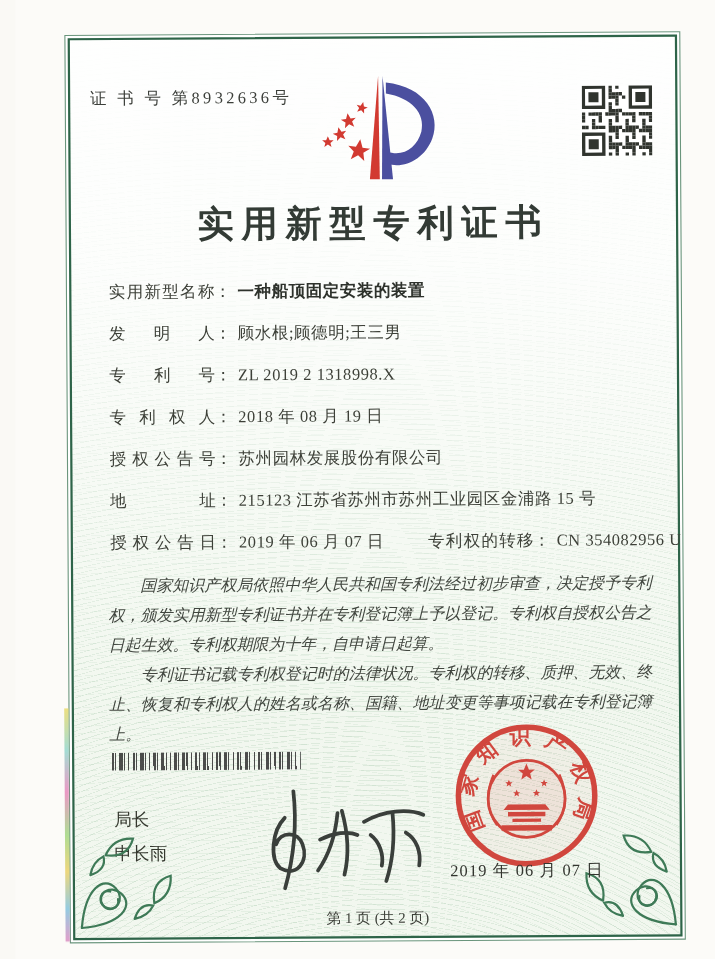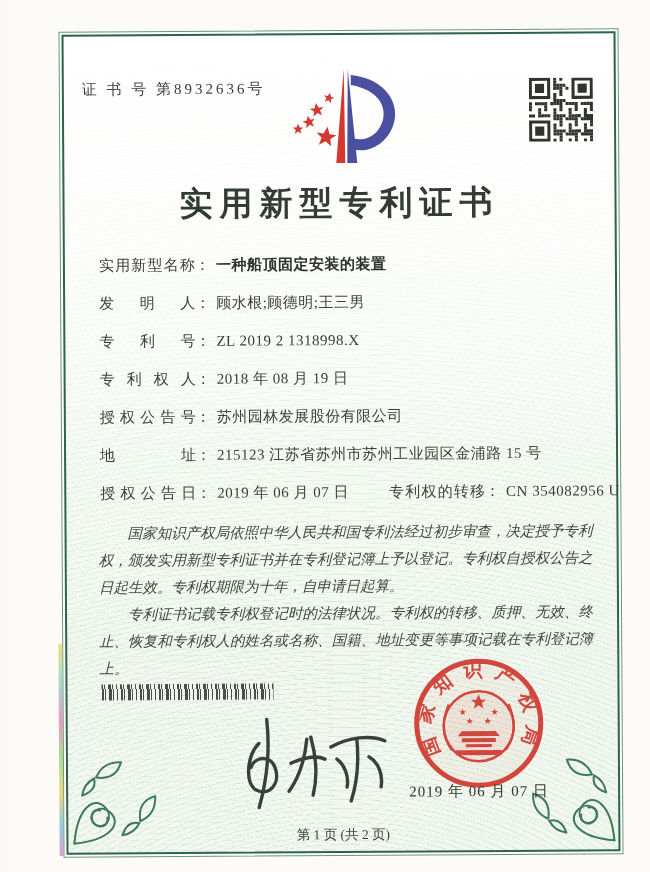--- a/index.html
+++ b/index.html
@@ -259,20 +259,24 @@
       </div>
     </div>
 
     <div class="paras">
       <p>国家知识产权局依照中华人民共和国专利法经过初步审查，决定授予专利权，颁发实用新型专利证书并在专利登记簿上予以登记。专利权自授权公告之日起生效。专利权期限为十年，自申请日起算。</p>
       <p>专利证书记载专利权登记时的法律状况。专利权的转移、质押、无效、终止、恢复和专利权人的姓名或名称、国籍、地址变更等事项记载在专利登记簿上。</p>
     </div>
 
     <div class="barcode"></div>
 
+    <div class="director">
+      <div>局长</div>
+      <div>申长雨</div>
+    </div>
 
     <svg class="signature" width="170" height="110" viewBox="0 0 170 110">
       <g fill="none" stroke="#3a3f3b" stroke-width="3.4" stroke-linecap="round" stroke-linejoin="round">
         <path d="M30 40 C 18 52, 16 78, 26 86 C 40 94, 52 80, 46 64 C 42 52, 26 52, 22 64"></path>
         <path d="M38 16 C 41 44, 38 76, 30 104"></path>
         <path d="M78 36 C 76 56, 70 74, 60 88"></path>
         <path d="M62 60 C 74 54, 88 52, 96 56"></path>
         <path d="M82 34 C 88 56, 88 76, 84 92"></path>
         <path d="M102 44 C 120 34, 142 32, 156 38"></path>
         <path d="M128 36 C 130 58, 128 80, 122 98"></path>

